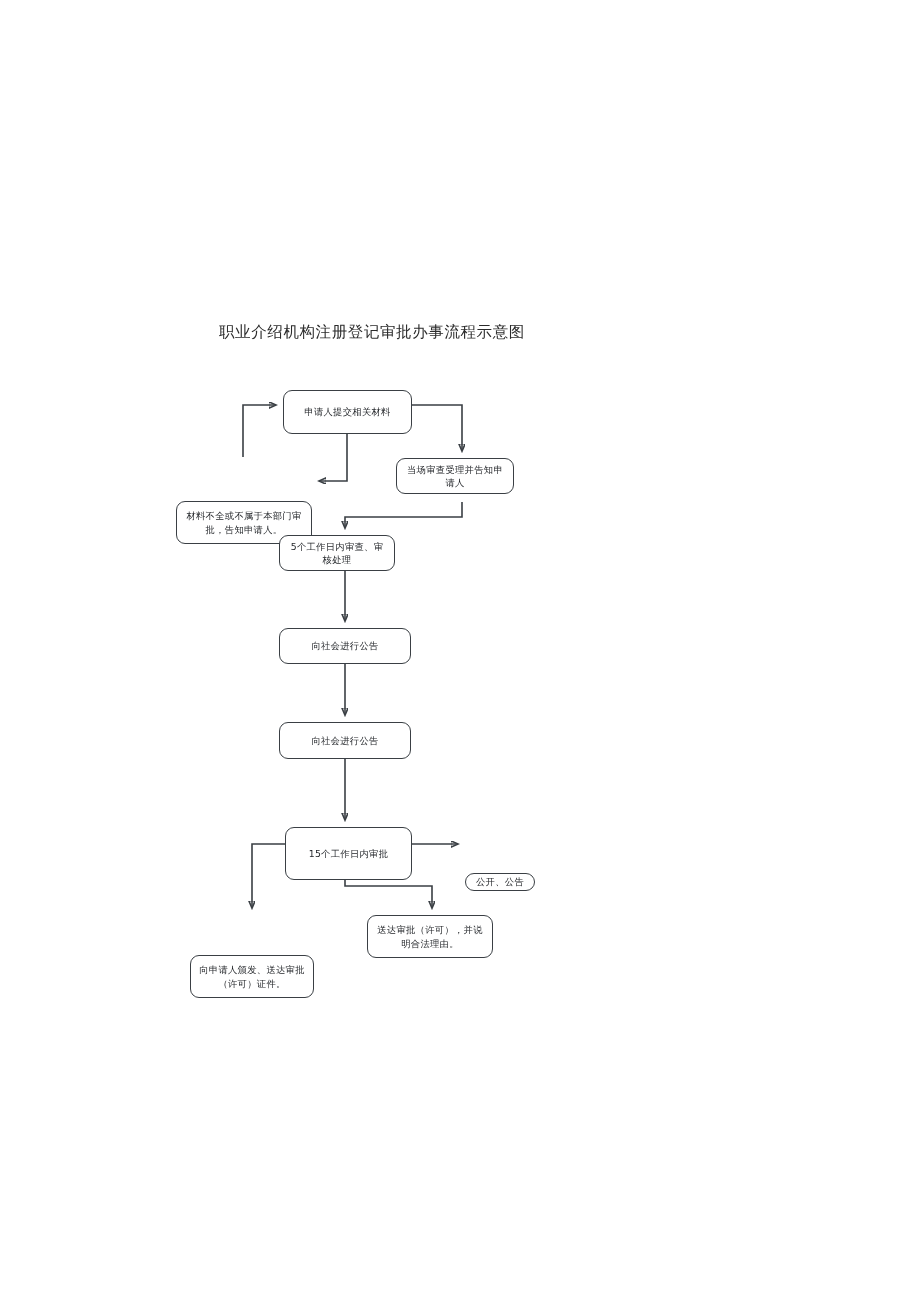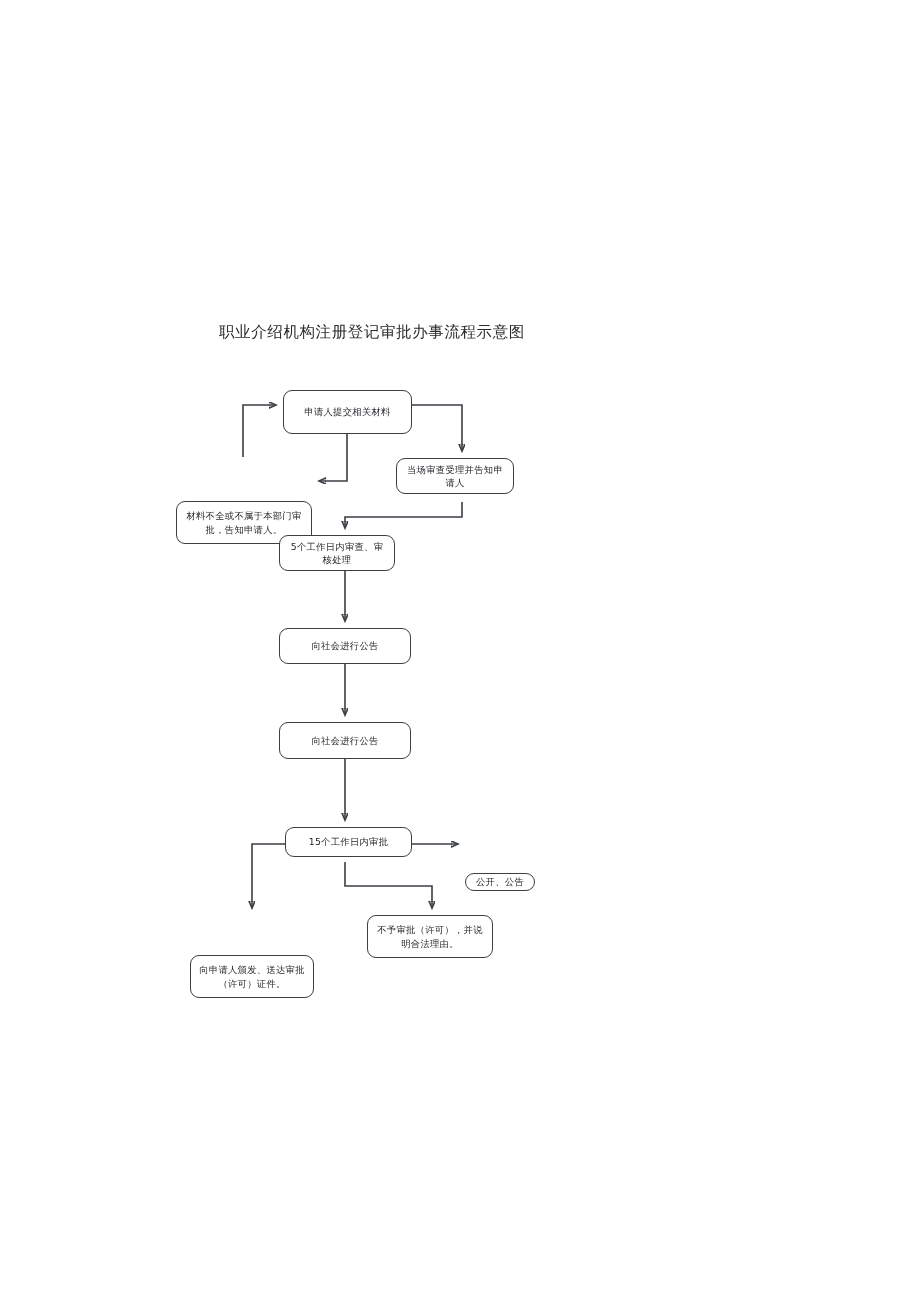--- a/index.html
+++ b/index.html
@@ -132,30 +132,30 @@
     </div>
 
     <div class="node" style="left:279px; top:628px; width:132px; height:36px;">
       <span>向社会进行公告</span>
     </div>
 
     <div class="node" style="left:279px; top:722px; width:132px; height:37px;">
       <span>向社会进行公告</span>
     </div>
 
-    <div class="node" style="left:285px; top:827px; width:127px; height:30px;">
+    <div class="node" style="left:285px; top:827px; width:127px; height:53px;">
       <span>15个工作日内审批</span>
     </div>
 
     <div class="node" style="left:465px; top:873px; width:70px; height:18px;">
       <span>公开、公告</span>
     </div>
 
     <div class="node" style="left:190px; top:915px; width:124px; height:43px;margin-top:40px;">
       <span>向申请人颁发、送达审批（许可）证件。</span>
     </div>
 
     <div class="node" style="left:367px; top:915px; width:126px; height:43px;">
-      <span>不予审批（许可），并说明合法理由。</span>
+      <span>送达审批（许可），并说明合法理由。</span>
     </div>
 
   </div>
 </div>
 
 </body></html>

